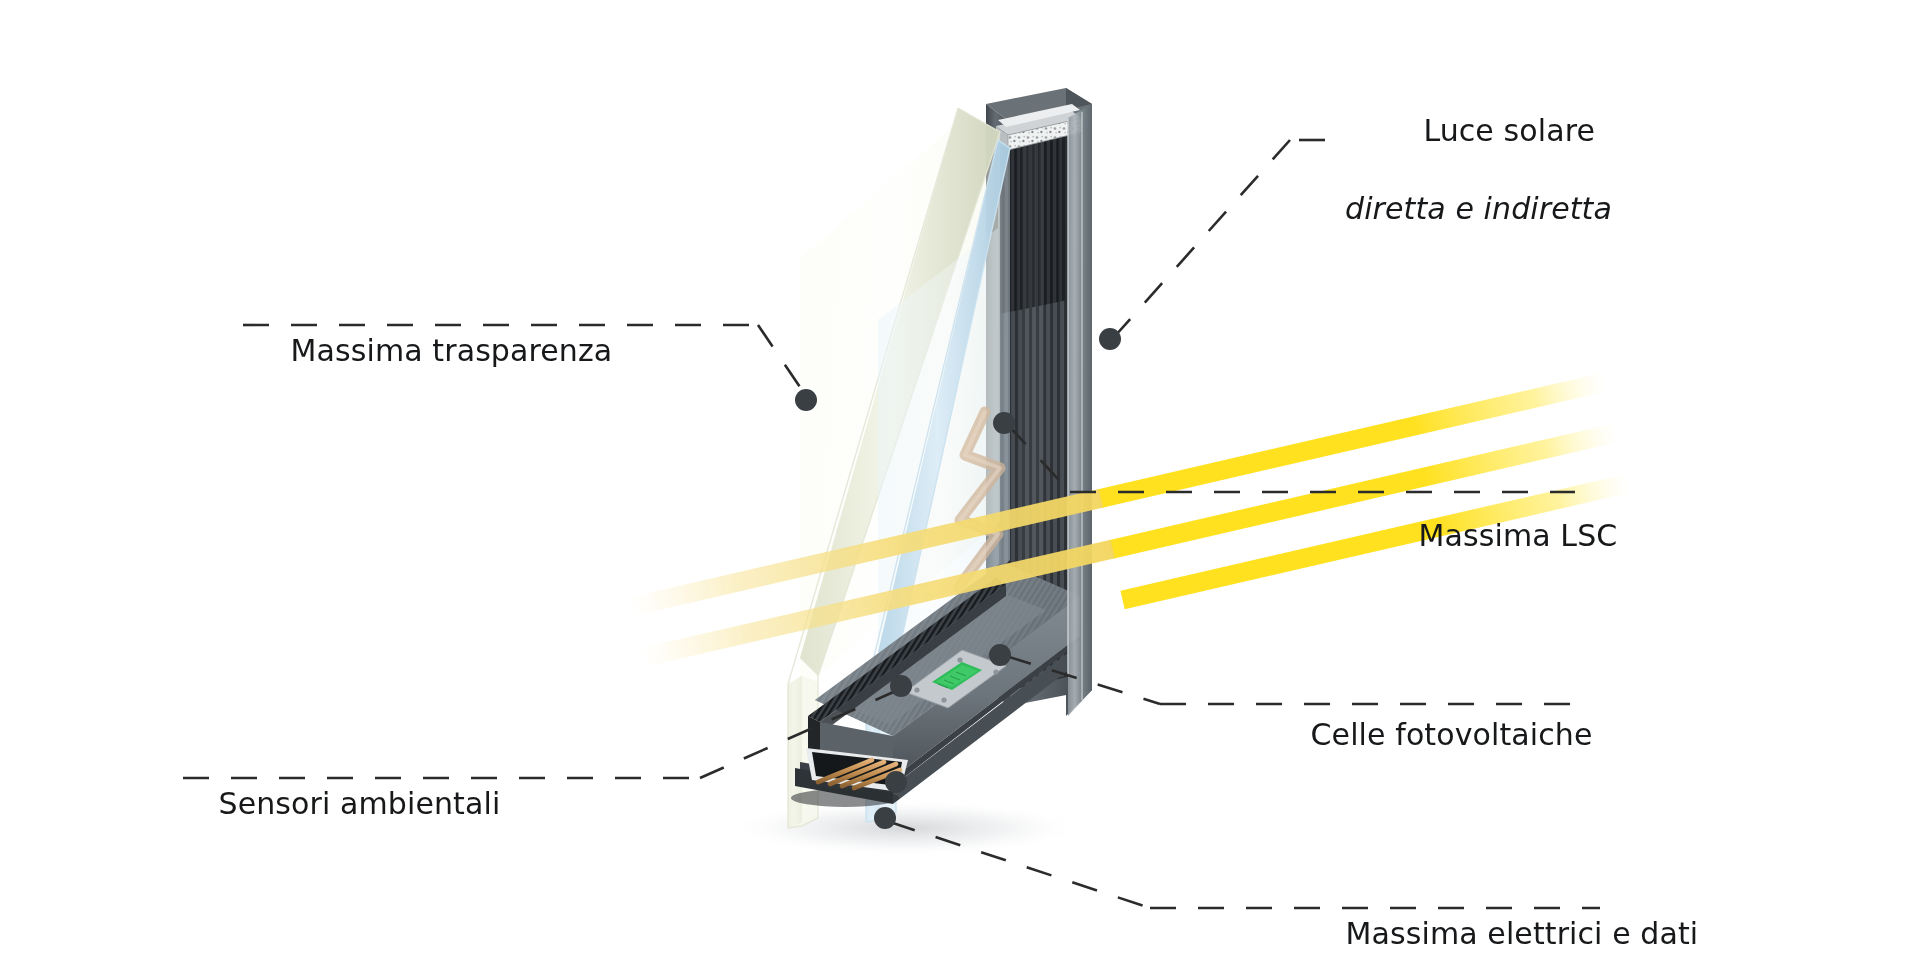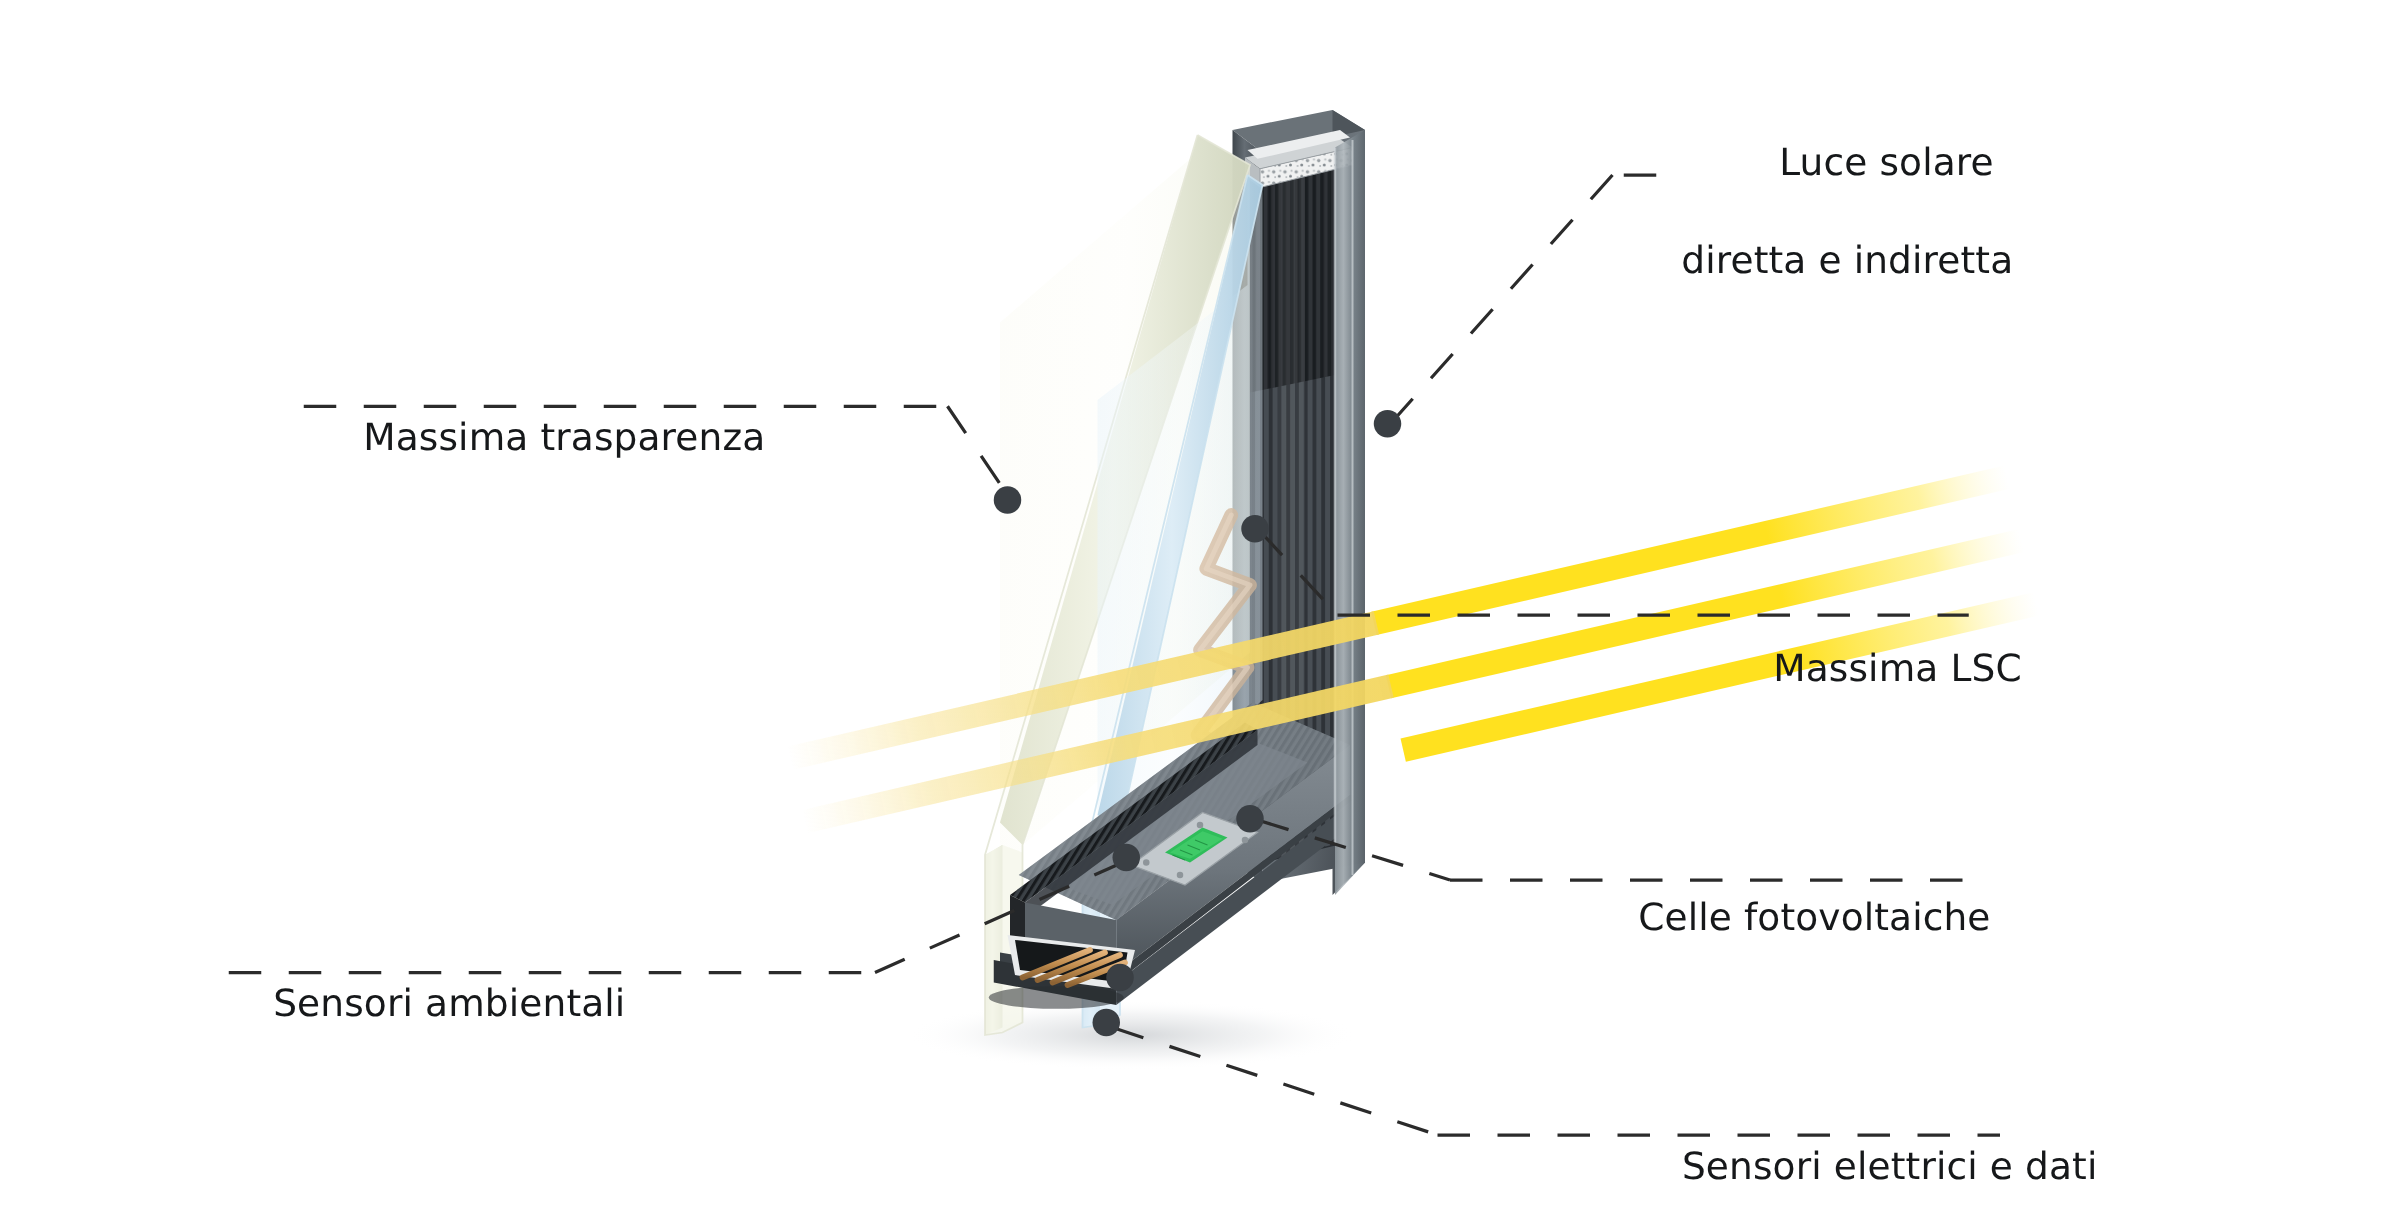--- a/index.html
+++ b/index.html
@@ -17,21 +17,21 @@
     position:absolute;
     font-size:30px;
     line-height:39px;
     color:#16181a;
     white-space:pre;
     letter-spacing:0.1px;
     font-weight:400;
   }
   .callout.right{text-align:left;}
   .callout.left{text-align:left;}
-  .callout .l2{display:block;}
+  .callout .l2{display:block;font-style:italic;}
 
   
   #lbl-luce      {left:1345px;top:72px;text-align:right;width:250px;}
   #lbl-massima   {left:252px;top:292px;}
   #lbl-coating   {left:1380px;top:477px;}
   #lbl-celle     {left:1272px;top:676px;}
   #lbl-cablaggi  {left:1307px;top:875px;}
   #lbl-sensori   {left:180px;top:745px;}
 </style>
 </head>
@@ -341,16 +341,16 @@
 
   <div class="callout right" id="lbl-celle">
     <span>Celle fotovoltaiche</span>
   </div>
 
   <div class="callout left" id="lbl-sensori">
     <span>Sensori ambientali</span>
   </div>
 
   <div class="callout right" id="lbl-cablaggi">
-    <span>Sensori elettrici e dati</span>
+    <span>Massima elettrici e dati</span>
   </div>
 
 </div>
 
 </body></html>

